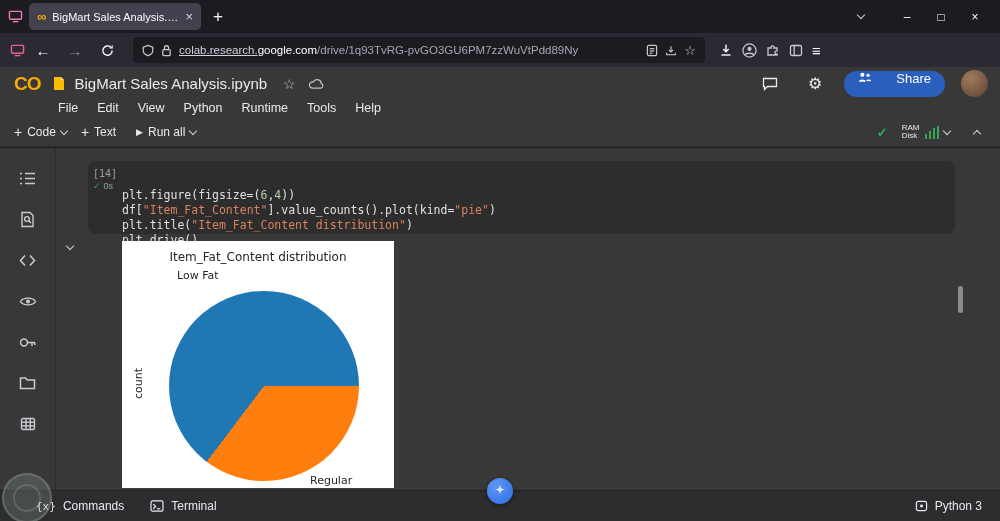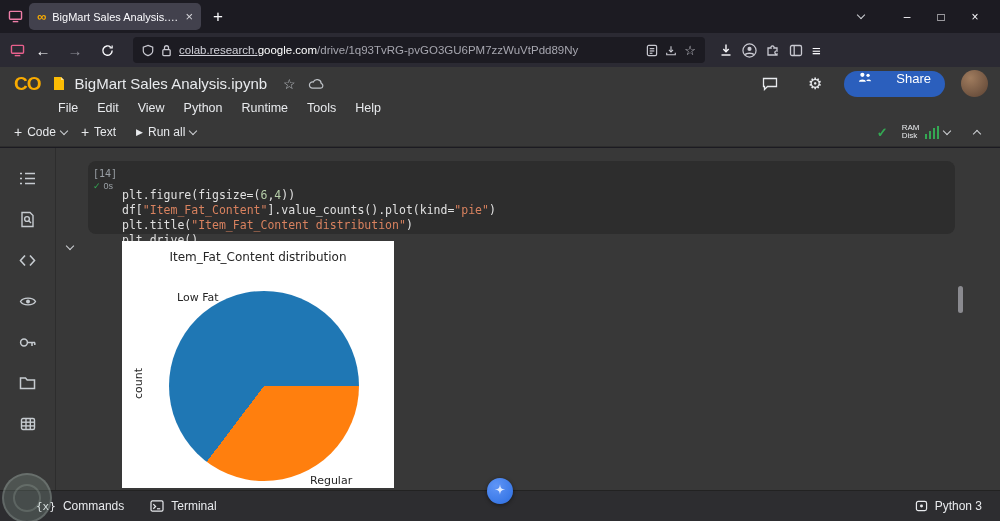--- a/index.html
+++ b/index.html
@@ -108,21 +108,21 @@
   .output { position:absolute; left:65px; top:93px; width:272px; height:247px;
             background:#ffffff; }
   .chart-title { position:absolute; top:9px; left:0; right:0; text-align:center;
                  font-family:"DejaVu Sans", sans-serif; font-size:12px; color:#262626; }
   .ylabel { position:absolute; left:10px; top:158px; transform:rotate(-90deg);
             transform-origin:left top; font-family:"DejaVu Sans", sans-serif;
             font-size:11px; color:#262626; }
   .pie { position:absolute; left:47px; top:50px; width:190px; height:190px; border-radius:50%; }
   .pie-label { position:absolute; font-family:"DejaVu Sans", sans-serif;
                font-size:11px; color:#262626; }
-  .lbl-0 { left:55px; top:50px; }
+  .lbl-0 { left:55px; top:28px; }
   .lbl-1 { left:188px; top:233px; }
 
   .scroll-thumb { position:absolute; right:37px; top:138px; width:5px; height:27px;
                   background:#8a8a8f; border-radius:3px; }
 
   
   .statusbar { position:absolute; left:0; right:0; bottom:0; height:31px;
                background:#2d2d30; border-top:1px solid #222;
                display:flex; align-items:center; padding:0 18px; }
   .sb-left { display:flex; align-items:center; gap:26px; margin-left:18px; }

